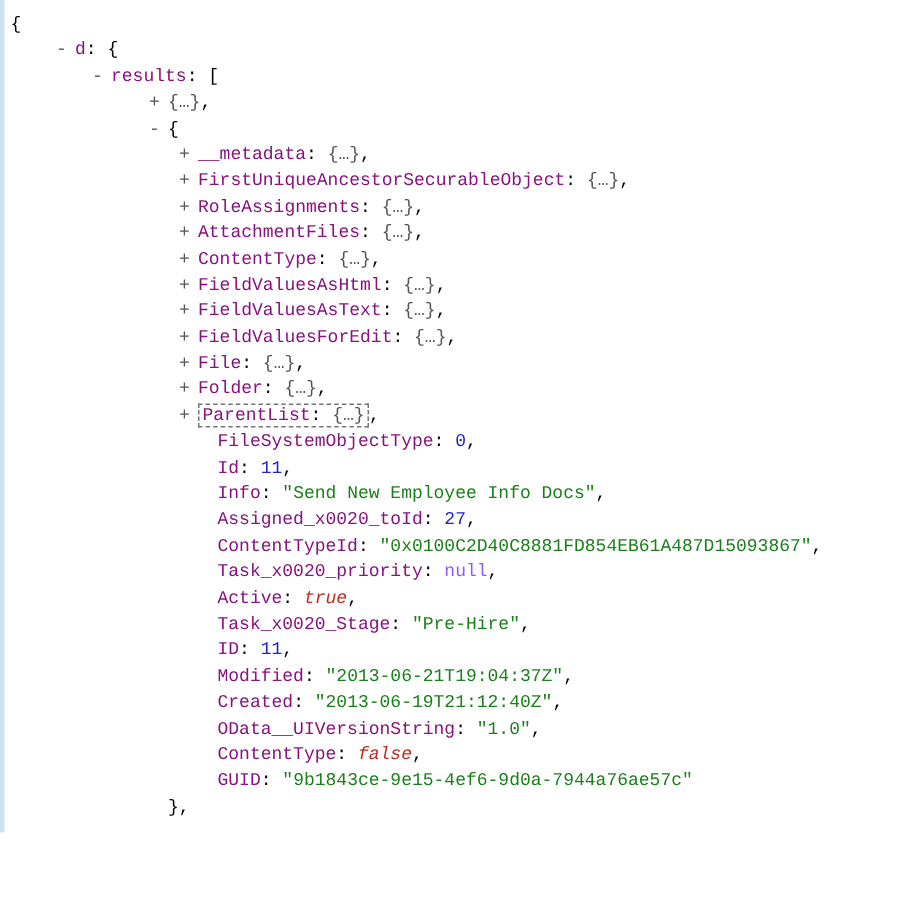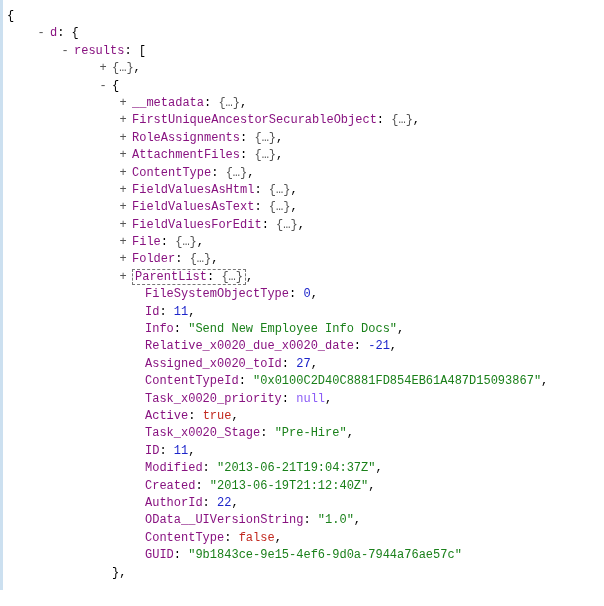--- a/index.html
+++ b/index.html
@@ -27,21 +27,21 @@
     margin-right: 3px;
   }
   .spacer {
     display: inline-block;
     width: 12px;
     margin-right: 3px;
   }
   .key { color: #881280; }
   .string { color: #1a801a; }
   .number { color: #1c24ca; }
-  .bool { color: #c2291f; }
+  .bool { color: #c2291f; font-style: italic; }
   .null { color: #8b5cf6; }
   .punct { color: #000; }
   .coll { color: #555; }
   .boxed {
     border: 1px dashed #777;
     padding: 0 2px;
     display: inline;
     margin-top: 26px;
   }
   .i1 { padding-left: 28px; }
@@ -66,27 +66,25 @@
     <div class="row i4"><span class="toggle">+</span><span class="key">ContentType</span><span class="punct">: </span><span class="coll">{…}</span><span class="punct">,</span></div>
     <div class="row i4"><span class="toggle">+</span><span class="key">FieldValuesAsHtml</span><span class="punct">: </span><span class="coll">{…}</span><span class="punct">,</span></div>
     <div class="row i4"><span class="toggle">+</span><span class="key">FieldValuesAsText</span><span class="punct">: </span><span class="coll">{…}</span><span class="punct">,</span></div>
     <div class="row i4"><span class="toggle">+</span><span class="key">FieldValuesForEdit</span><span class="punct">: </span><span class="coll">{…}</span><span class="punct">,</span></div>
     <div class="row i4"><span class="toggle">+</span><span class="key">File</span><span class="punct">: </span><span class="coll">{…}</span><span class="punct">,</span></div>
     <div class="row i4"><span class="toggle">+</span><span class="key">Folder</span><span class="punct">: </span><span class="coll">{…}</span><span class="punct">,</span></div>
     <div class="row i4"><span class="toggle">+</span><span class="boxed"><span class="key">ParentList</span><span class="punct">: </span><span class="coll">{…}</span></span><span class="punct">,</span></div>
     <div class="row i5"><span class="key">FileSystemObjectType</span><span class="punct">: </span><span class="number">0</span><span class="punct">,</span></div>
     <div class="row i5"><span class="key">Id</span><span class="punct">: </span><span class="number">11</span><span class="punct">,</span></div>
     <div class="row i5"><span class="key">Info</span><span class="punct">: </span><span class="string">"Send New Employee Info Docs"</span><span class="punct">,</span></div>
-    <div class="row i5"><span class="key">Relative_x0020_due_x0020_date</span><span class="punct">: </span><span class="number">-21</span><span class="punct">,</span></div>
     <div class="row i5"><span class="key">Assigned_x0020_toId</span><span class="punct">: </span><span class="number">27</span><span class="punct">,</span></div>
     <div class="row i5"><span class="key">ContentTypeId</span><span class="punct">: </span><span class="string">"0x0100C2D40C8881FD854EB61A487D15093867"</span><span class="punct">,</span></div>
     <div class="row i5"><span class="key">Task_x0020_priority</span><span class="punct">: </span><span class="null">null</span><span class="punct">,</span></div>
     <div class="row i5"><span class="key">Active</span><span class="punct">: </span><span class="bool">true</span><span class="punct">,</span></div>
     <div class="row i5"><span class="key">Task_x0020_Stage</span><span class="punct">: </span><span class="string">"Pre-Hire"</span><span class="punct">,</span></div>
     <div class="row i5"><span class="key">ID</span><span class="punct">: </span><span class="number">11</span><span class="punct">,</span></div>
     <div class="row i5"><span class="key">Modified</span><span class="punct">: </span><span class="string">"2013-06-21T19:04:37Z"</span><span class="punct">,</span></div>
     <div class="row i5"><span class="key">Created</span><span class="punct">: </span><span class="string">"2013-06-19T21:12:40Z"</span><span class="punct">,</span></div>
-    <div class="row i5"><span class="key">AuthorId</span><span class="punct">: </span><span class="number">22</span><span class="punct">,</span></div>
     <div class="row i5"><span class="key">OData__UIVersionString</span><span class="punct">: </span><span class="string">"1.0"</span><span class="punct">,</span></div>
     <div class="row i5"><span class="key">ContentType</span><span class="punct">: </span><span class="bool">false</span><span class="punct">,</span></div>
     <div class="row i5"><span class="key">GUID</span><span class="punct">: </span><span class="string">"9b1843ce-9e15-4ef6-9d0a-7944a76ae57c"</span></div>
     <div class="row i3"><span class="spacer"></span><span class="punct">}</span><span class="punct">,</span></div>
   </div>
 
 </body></html>

